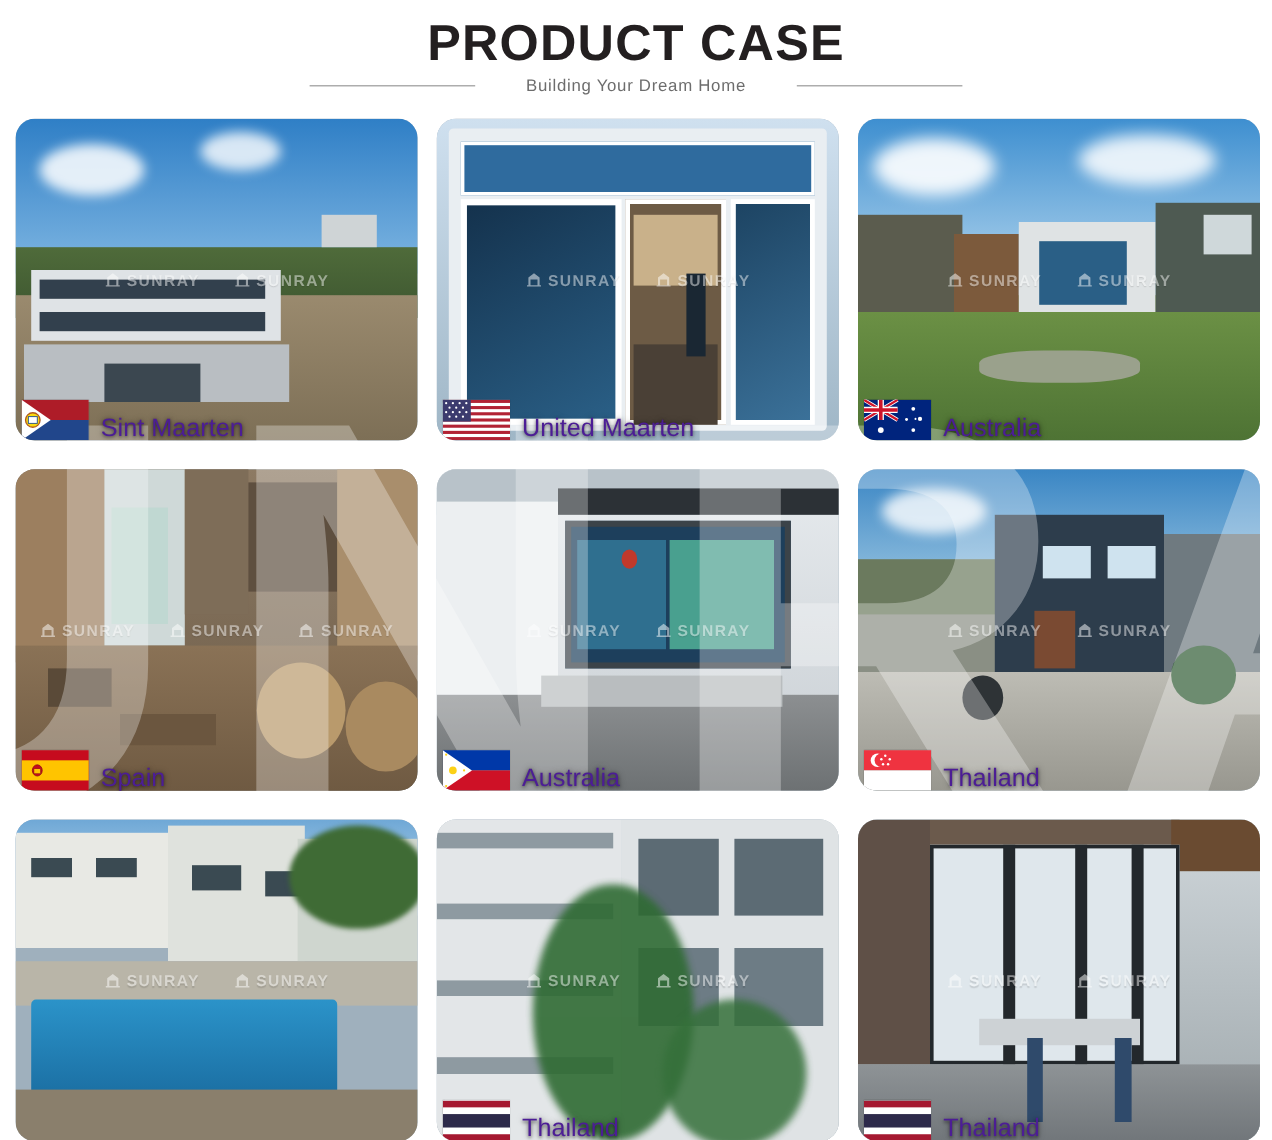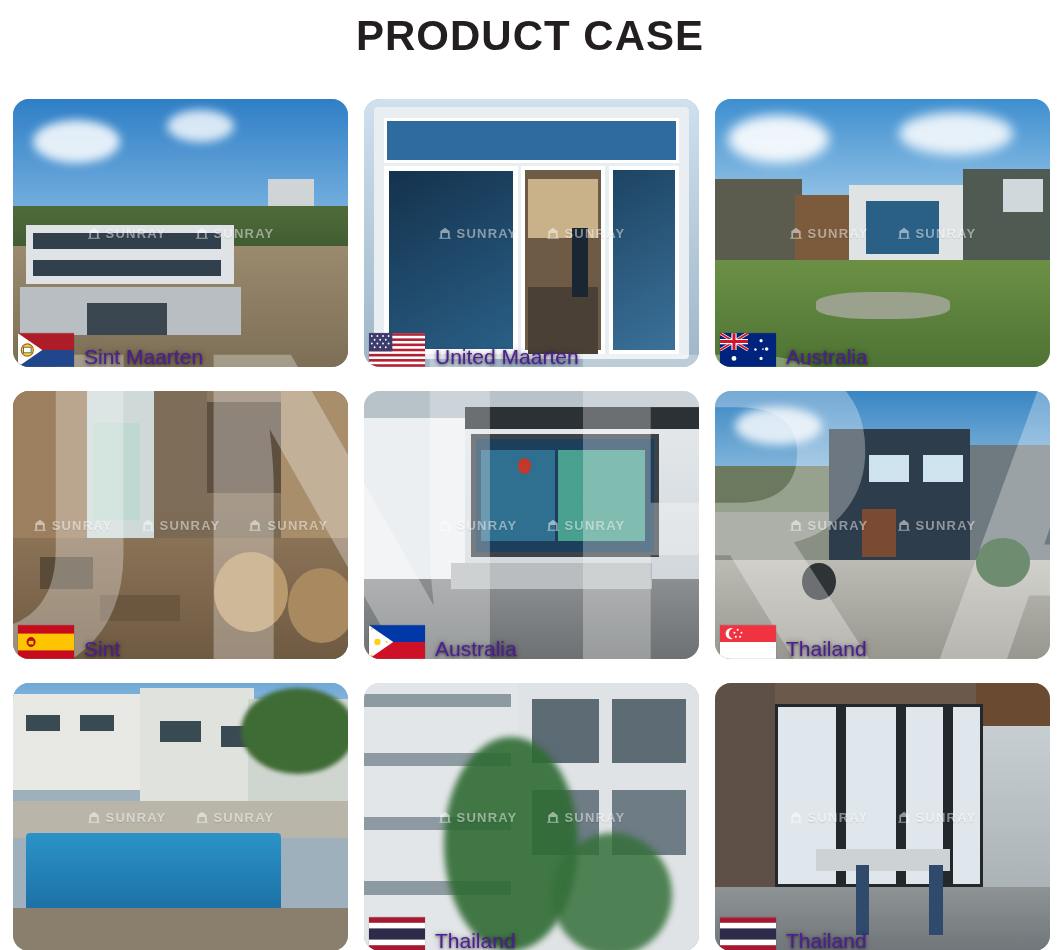--- a/index.html
+++ b/index.html
@@ -89,20 +89,25 @@
   .band { position:absolute; }
   .blob { position:absolute; border-radius:50%; }
 </style>
 </head>
 <body>
 
 <div class="page">
 
   <div class="header">
     <div class="title">PRODUCT CASE</div>
+    <div class="sub-row">
+      <div class="sub-line"></div>
+      <div class="subtitle">Building Your Dream Home</div>
+      <div class="sub-line"></div>
+    </div>
   </div>
 
   <div class="grid">
 
     <div class="card">
       <div class="photo">
         <div class="sky" style="inset:0 0 52% 0;background:linear-gradient(#2f7fc6,#7fb6e2);"></div>
         <div class="blob" style="left:6%;top:8%;width:26%;height:16%;background:rgba(255,255,255,.85);filter:blur(5px);"></div>
         <div class="blob" style="left:46%;top:4%;width:20%;height:12%;background:rgba(255,255,255,.8);filter:blur(5px);"></div>
         <div class="band" style="left:0;top:40%;width:100%;height:22%;background:linear-gradient(#4f6b3a,#3d5630);"></div>
@@ -288,21 +293,21 @@
       </div>
       <div class="label-row">
         <svg class="flag" viewBox="0 0 60 36">
           <rect width="60" height="36" fill="#c60b1e"></rect>
           <rect y="9" width="60" height="18" fill="#ffc400"></rect>
           <g transform="translate(14,18)">
             <ellipse rx="4.4" ry="5" fill="#c60b1e" stroke="#8b0a16" stroke-width=".7"></ellipse>
             <rect x="-3" y="-1.5" width="6" height="4.5" fill="#ffc400" stroke="#8b0a16" stroke-width=".5"></rect>
           </g>
         </svg>
-        <span class="country">Sint</span>
+        <span class="country">Spain</span>
       </div>
     </div>
 
     <div class="card">
       <div class="photo">
         <div class="sky" style="inset:0;background:linear-gradient(#e7ebee,#c8ced3);"></div>
         <div class="band" style="left:0;top:0;width:100%;height:14%;background:#b8c2c9;"></div>
         <div class="band" style="left:0;top:10%;width:30%;height:70%;background:#eceff1;"></div>
         <div class="band" style="left:30%;top:6%;width:70%;height:8%;background:#2c3136;"></div>
         <div class="band" style="left:32%;top:16%;width:56%;height:46%;background:#1d3f5c;border:5px solid #3b4349;"></div>

